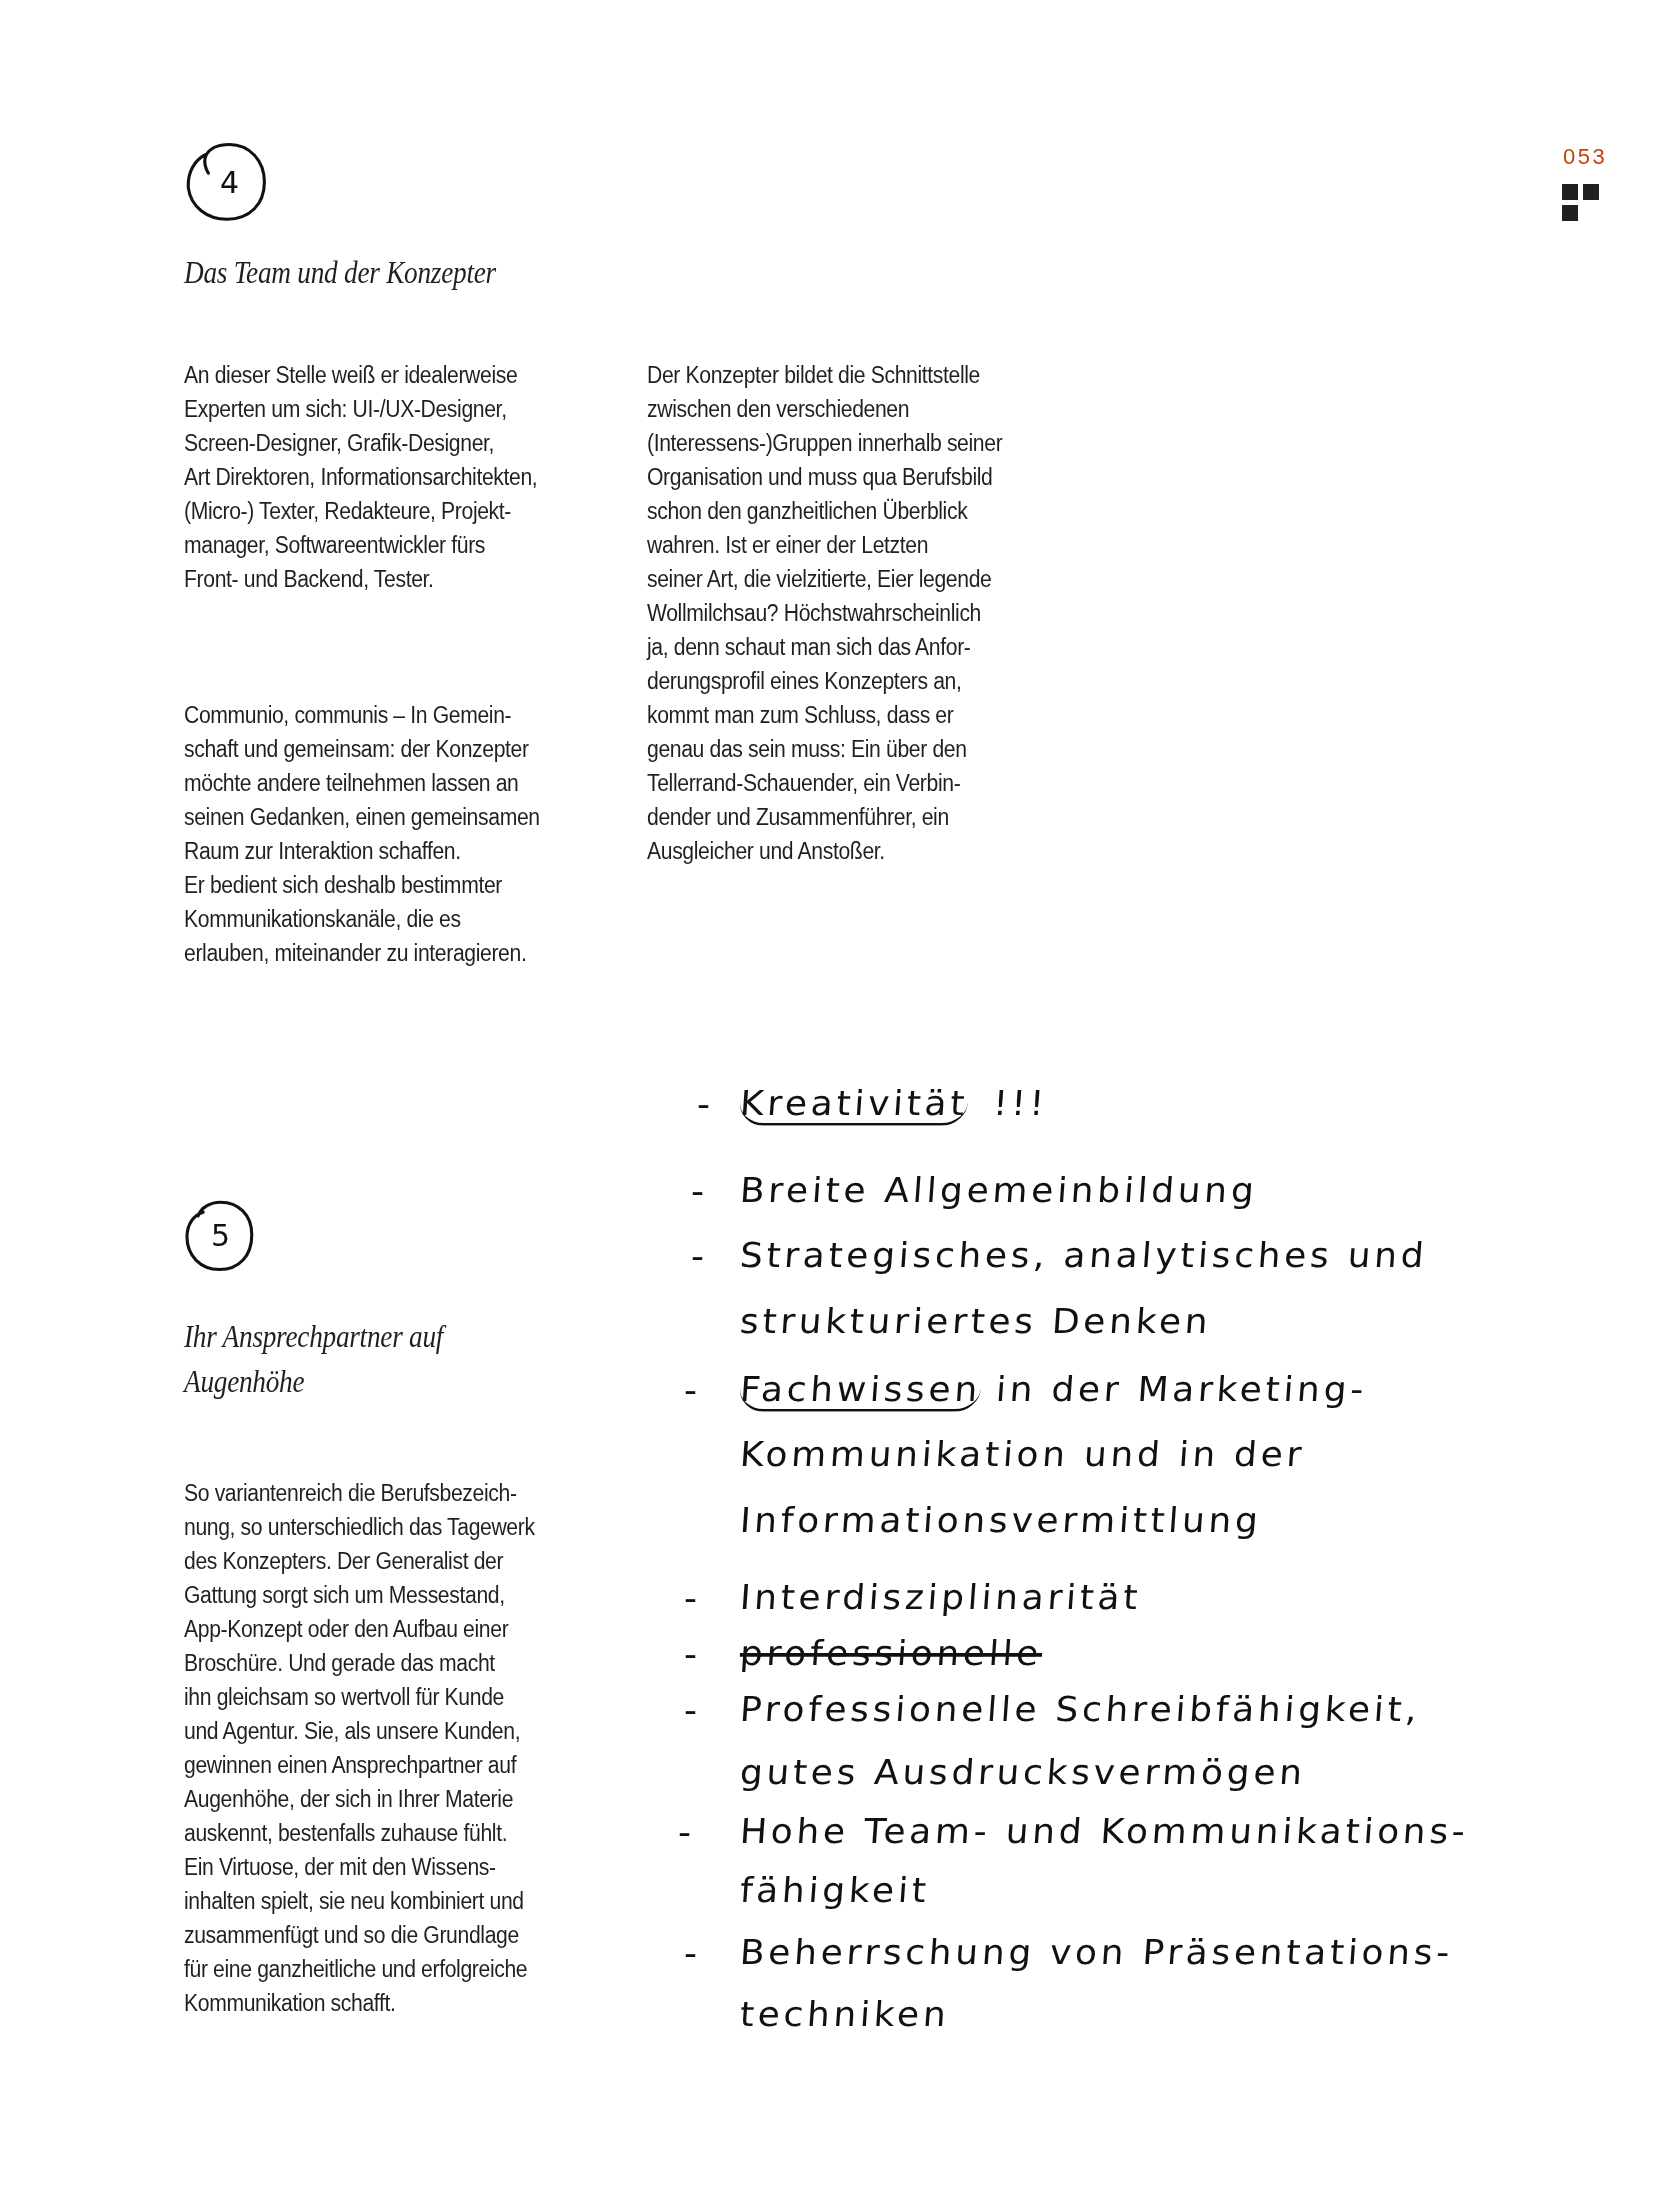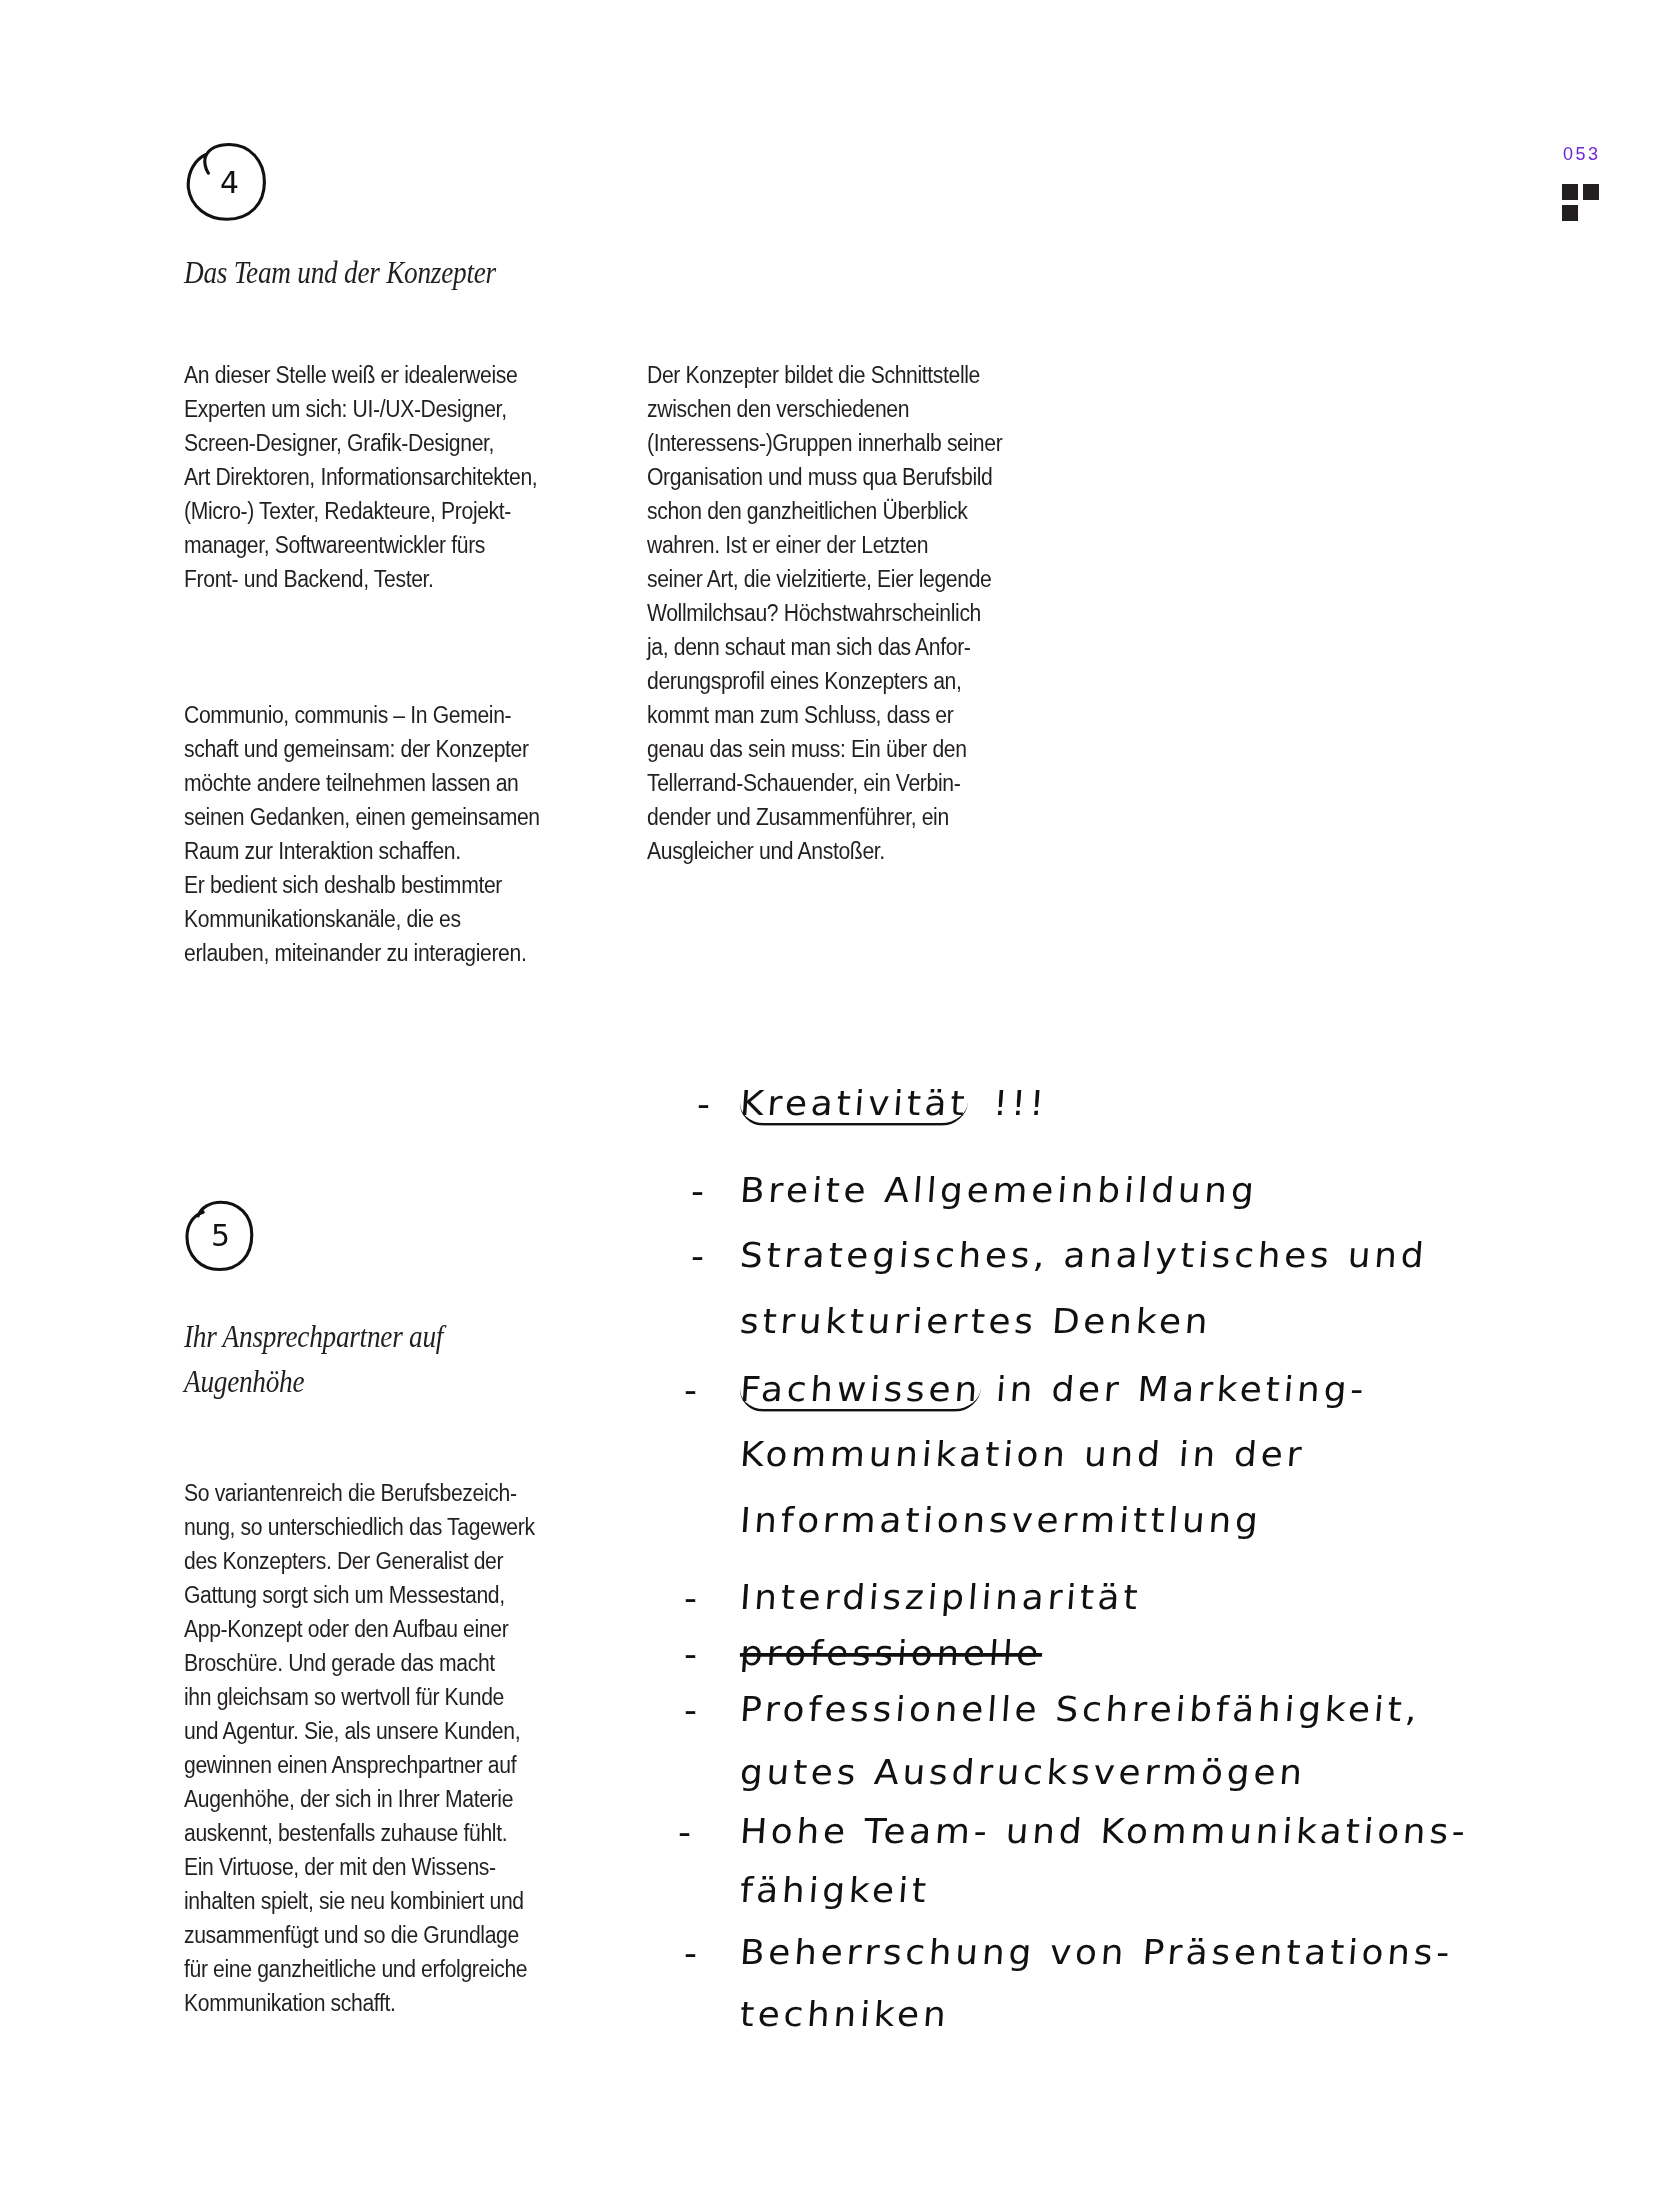--- a/index.html
+++ b/index.html
@@ -1,21 +1,21 @@
 <!DOCTYPE html>
 <html style="font-size:10px"><head>
 <meta charset="utf-8">
 <style>
   html, body { margin: 0; padding: 0; background: #ffffff; }
   body { width: 1654px; height: 2205px; position: relative; overflow: hidden; color: #231f20; }
   .abs { position: absolute; }
 
   .page-number {
     left: 1563px; top: 144px; font-family: "Liberation Sans", sans-serif;
-    font-size: 18px; letter-spacing: 2.5px; color: #6d28d9;
+    font-size: 22px; letter-spacing: 2.5px; color: #c2410c;
   }
   .logo { left: 1562px; top: 184px; width: 39px; height: 39px; }
   .logo .sq { position: absolute; width: 16px; height: 16px; background: #231f20; }
 
   .circle-num { width: 100px; height: 81px; }
   .circle-num svg { width: 100%; height: 100%; overflow: visible; }
 
   .heading {
     font-family: "Liberation Serif", "DejaVu Serif", serif; font-style: italic;
     font-size: 31px; line-height: 45px; color: #231f20; letter-spacing: -0.3px;

